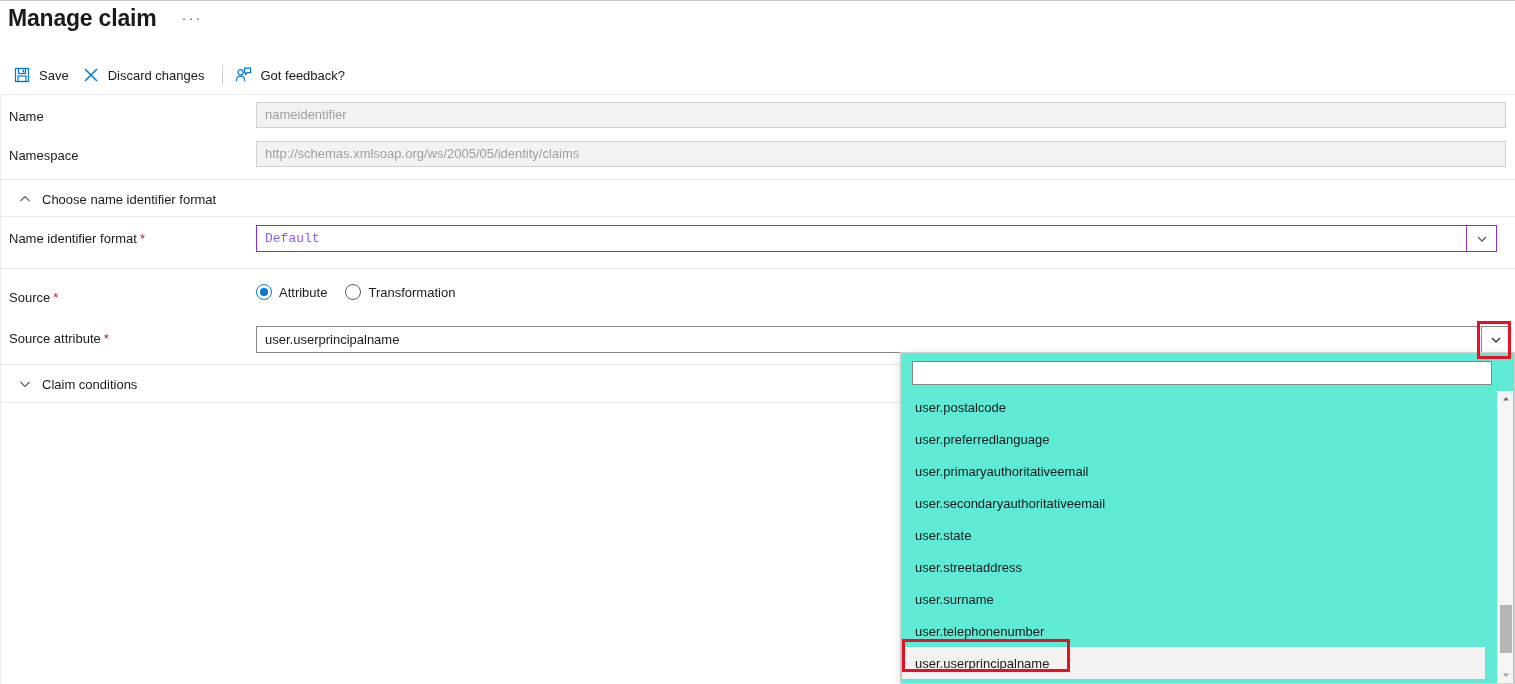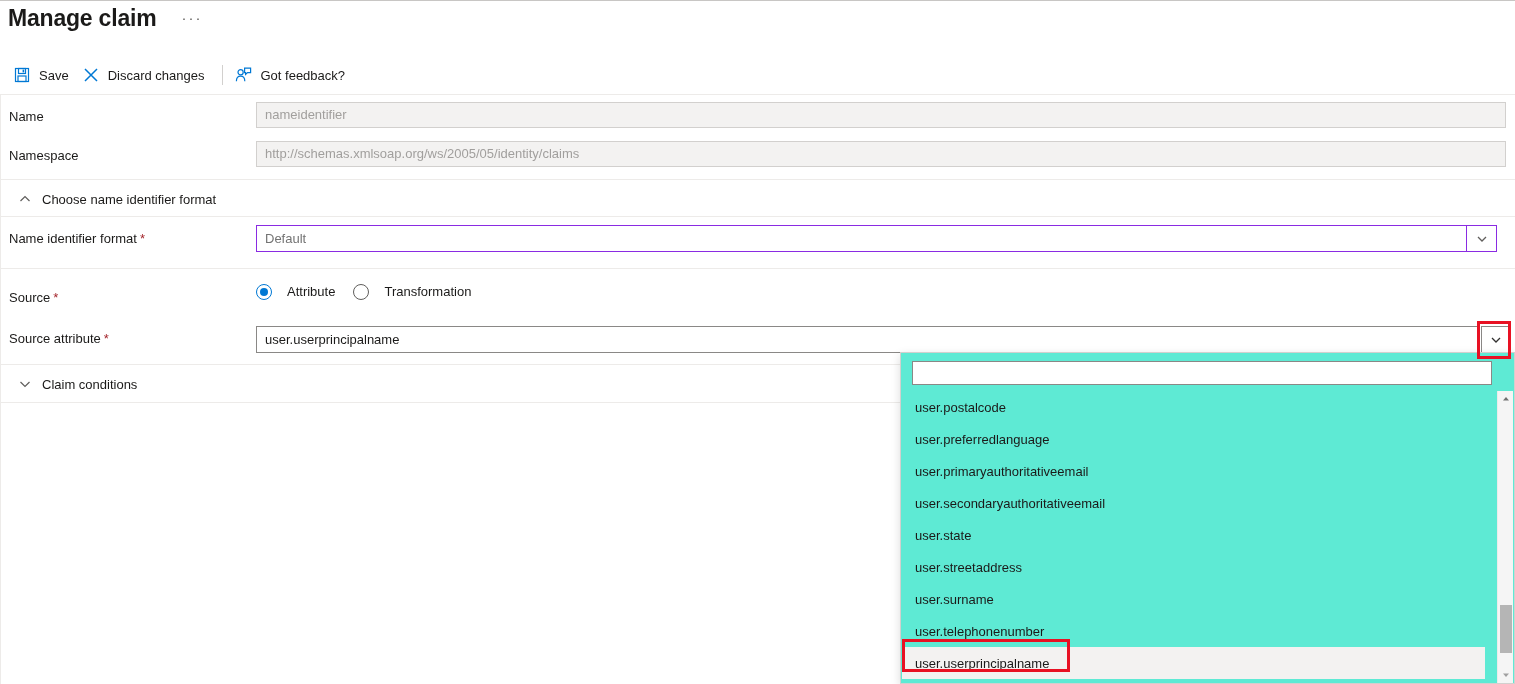--- a/index.html
+++ b/index.html
@@ -108,22 +108,22 @@
   .combo-purple {
     position: absolute;
     height: 27px;
     background: #ffffff;
     border: 1px solid #8a2be2;
     display: flex; align-items: center;
     cursor: pointer;
   }
   .combo-purple .combo-text {
     flex: 1; padding-left: 8px;
-    font-size: 13px; color: #737373;
-    white-space: nowrap; overflow: hidden;
+    font-size: 13px; color: #8b5cf6;
+    white-space: nowrap; overflow: hidden; font-family: Liberation Mono, monospace;
   }
   .combo-purple .combo-caret-box {
     width: 30px; height: 25px;
     display: flex; align-items: center; justify-content: center;
     border-left: 1px solid #8a2be2;
   }
 
   
   .combo-plain {
     position: absolute;
@@ -152,22 +152,22 @@
     border: 3px solid #e81123;
     pointer-events: none;
     z-index: 40;
   }
 
   
   .radio-group {
     position: absolute; display: flex; align-items: center;
   }
   .radio-item {
-    display: flex; align-items: flex-start;
-    margin-right: 18px; cursor: pointer; gap: 8px;
+    display: flex; align-items: center;
+    margin-right: 18px; cursor: pointer;
   }
   .radio-circle {
     width: 16px; height: 16px; border-radius: 50%;
     border: 1px solid #605e5c;
     background: #ffffff;
     display: inline-flex; align-items: center; justify-content: center;
     margin-right: 7px; flex: none;
   }
   .radio-circle.checked {
     border: 1px solid #0078d4;

